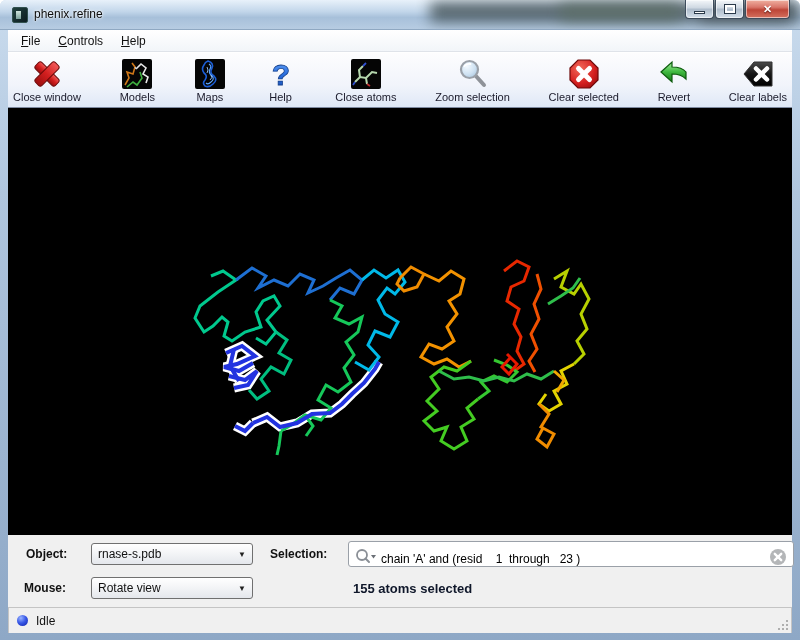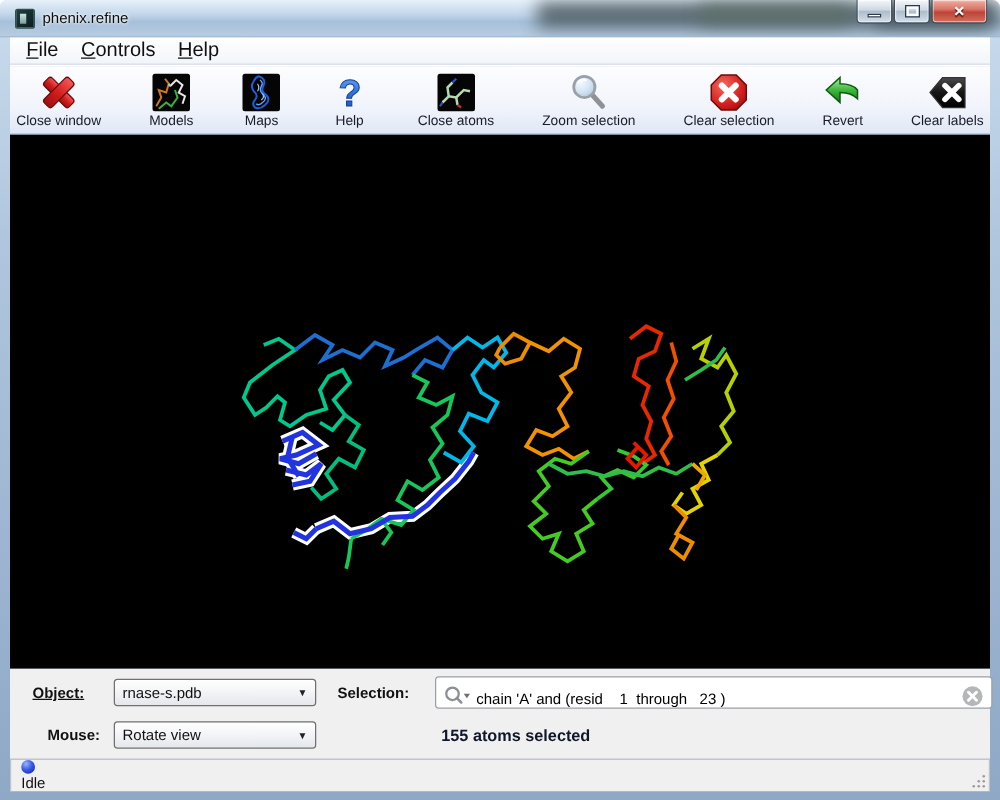--- a/index.html
+++ b/index.html
@@ -43,21 +43,21 @@
   .glyph-max { width:10px; height:8px; border:2px solid #fff; outline:1px solid #2a3a4a; background:transparent; }
   .glyph-close { font-size:11px; font-weight:bold; color:#fff; text-shadow:0 1px 1px #5a1008; }
 
   
   .menubar {
     position:absolute; left:8px; top:30px; width:784px; height:22px;
     background:linear-gradient(180deg,#ffffff,#f2f5f9);
     border-bottom:1px solid #dfe3e9;
     display:flex; align-items:center; padding-left:4px;
   }
-  .menu-item { padding:2px 9px; font-size:16px; color:#111; }
+  .menu-item { padding:2px 9px; font-size:12px; color:#111; }
   .menu-item .accel { text-decoration:underline; }
 
   
   .toolbar {
     position:absolute; left:8px; top:52px; width:784px; height:56px;
     background:linear-gradient(180deg,#fdfdfe 0%,#f1f4fb 60%,#dfe8f6 100%);
     border-top:1px solid #ffffff; border-bottom:1px solid #7e8aa0;
     display:flex; justify-content:space-between; align-items:center; padding:0 5px;
   }
   .tb-item { display:flex; flex-direction:column; align-items:center; justify-content:center; height:54px; }
@@ -83,21 +83,21 @@
     background:#fff; border:1px solid #9aa0a8; border-radius:3px;
     display:flex; align-items:flex-end; padding:0 6px;
   }
   .search-text { font-size:12px; color:#000; white-space:pre; flex:1; overflow:hidden; }
   .atoms-selected { position:absolute; left:345px; top:46px; font-size:13px; font-weight:bold; color:#0f172a; }
 
   
   .statusbar {
     position:absolute; left:8px; top:607px; width:784px; height:26px;
     background:#f0f0f0; border:1px solid #c4c4c4; border-bottom:none;
-    display:flex; padding-left:8px;flex-direction:column;
+    display:flex; align-items:center; padding-left:8px;
   }
   .status-sphere {
     width:11px; height:11px; border-radius:50%;
     background:radial-gradient(circle at 35% 28%, #9ab4ff 0%, #3a5ae8 45%, #0c1da8 100%);
     margin-right:8px;
   }
   .status-text { font-size:12px; color:#111; }
   .grip { position:absolute; right:2px; bottom:2px; }
 </style>
 </head>
@@ -220,21 +220,21 @@
             <radialGradient id="redOct" cx="0.35" cy="0.3" r="0.9">
               <stop offset="0" stop-color="#f26a5a"></stop>
               <stop offset="0.6" stop-color="#d41f1f"></stop>
               <stop offset="1" stop-color="#8e0c0c"></stop>
             </radialGradient>
           </defs>
         <polygon points="10,2 22,2 30,10 30,22 22,30 10,30 2,22 2,10" fill="url(#redOct)" stroke="#6e0a0a" stroke-width="1.2"></polygon>
         <line x1="10.5" y1="10.5" x2="21.5" y2="21.5" stroke="#ffffff" stroke-width="5" stroke-linecap="round"></line>
         <line x1="21.5" y1="10.5" x2="10.5" y2="21.5" stroke="#ffffff" stroke-width="5" stroke-linecap="round"></line>
       </svg>
-      <span class="tb-label">Clear selection</span>
+      <span class="tb-label">Clear selected</span>
     </div>
 
     <div class="tb-item">
       <svg class="tb-icon" viewBox="0 0 32 32">
         <defs>
             <linearGradient id="grnArr" x1="0" y1="0" x2="0" y2="1">
               <stop offset="0" stop-color="#a8f0a0"></stop>
               <stop offset="0.5" stop-color="#3fb83f"></stop>
               <stop offset="1" stop-color="#157a15"></stop>
             </linearGradient>
@@ -291,42 +291,42 @@
         <polyline points="540,196 553,188 565,180 572,170" fill="none" stroke="#2FBE4B" stroke-width="3" stroke-linejoin="miter"></polyline>
         <polyline points="245,315 259,309 272,319 289,315 304,306 322,305 334,296 344,286 356,275 367,261 371,254" fill="none" stroke="#2233e0" stroke-width="4" stroke-linejoin="miter"></polyline>
         <polyline points="245,315 237,323 227,318" fill="none" stroke="#2233e0" stroke-width="4" stroke-linejoin="miter"></polyline>
         <polyline points="218,245 234,238 247,248 229,256 216,259 231,263 245,255" fill="none" stroke="#2233e0" stroke-width="4" stroke-linejoin="miter"></polyline>
         <polyline points="221,268 237,272 249,263 240,277 226,280" fill="none" stroke="#2233e0" stroke-width="4" stroke-linejoin="miter"></polyline>
         <polyline points="226,241 222,258 231,273" fill="none" stroke="#2233e0" stroke-width="4" stroke-linejoin="miter"></polyline>
       </svg>
   </div>
 
   <div class="panel">
-    <span class="lbl" style="left:18px; top:12px;text-decoration:underline;">Object:</span>
+    <span class="lbl" style="left:18px; top:12px;">Object:</span>
     <div class="combo" style="left:83px; top:8px;">
       <span class="combo-text">rnase-s.pdb</span>
       <span class="combo-arrow">▼</span>
     </div>
 
     <span class="lbl" style="left:262px; top:12px;">Selection:</span>
     <div class="searchfield">
       <svg width="22" height="18" viewBox="0 0 22 18" style="flex:none; margin-right:4px;">
         <circle cx="7" cy="7" r="5" fill="none" stroke="#8a8f96" stroke-width="1.8"></circle>
         <line x1="10.5" y1="10.5" x2="14" y2="14" stroke="#8a8f96" stroke-width="2" stroke-linecap="round"></line>
         <polygon points="16,7 21,7 18.5,10.5" fill="#6a6f76"></polygon>
       </svg>
       <span class="search-text">chain 'A' and (resid    1  through   23 )</span>
       <svg width="18" height="18" viewBox="0 0 18 18" style="flex:none;">
         <circle cx="9" cy="9" r="8" fill="#b4b6b8"></circle>
         <line x1="5.8" y1="5.8" x2="12.2" y2="12.2" stroke="#ffffff" stroke-width="2.4" stroke-linecap="round"></line>
         <line x1="12.2" y1="5.8" x2="5.8" y2="12.2" stroke="#ffffff" stroke-width="2.4" stroke-linecap="round"></line>
       </svg>
     </div>
 
-    <span class="lbl" style="left:30px; top:46px;">Mouse:</span>
+    <span class="lbl" style="left:16px; top:46px;">Mouse:</span>
     <div class="combo" style="left:83px; top:42px;">
       <span class="combo-text">Rotate view</span>
       <span class="combo-arrow">▼</span>
     </div>
 
     <span class="atoms-selected">155 atoms selected</span>
   </div>
 
   <div class="statusbar">
     <div class="status-sphere"></div>

